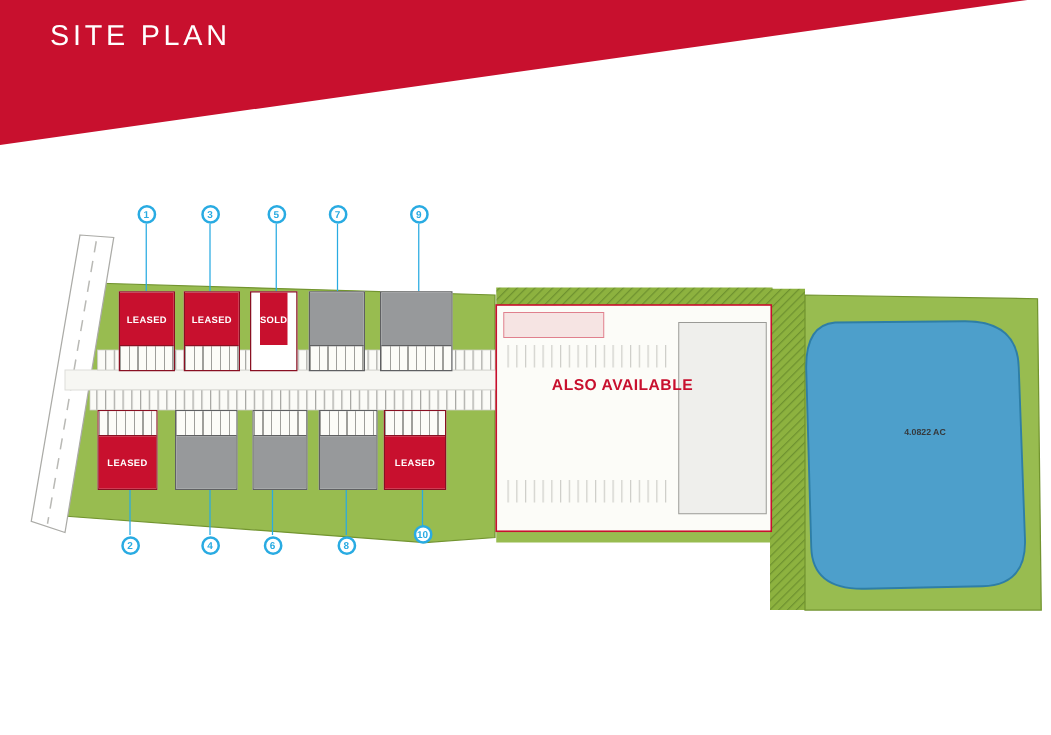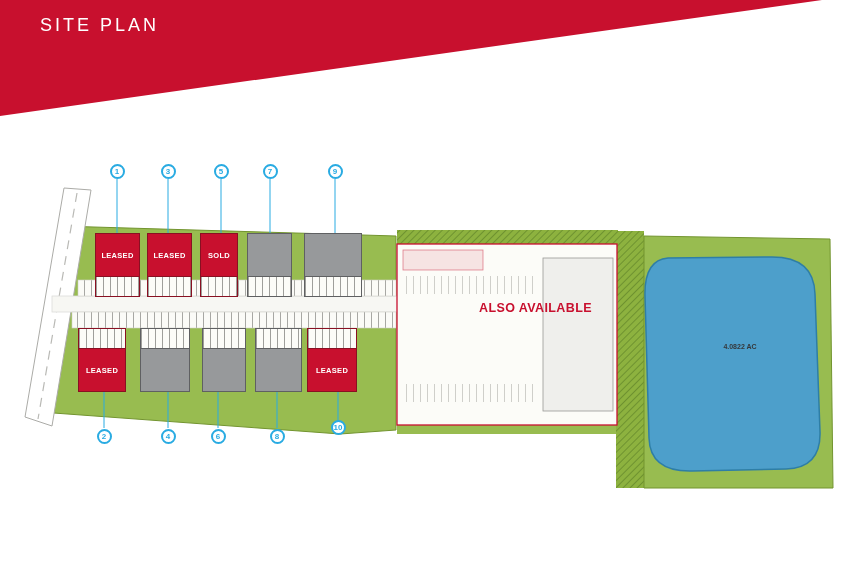--- a/index.html
+++ b/index.html
@@ -1,40 +1,40 @@
 <!DOCTYPE html>
 <html><head>
 <meta charset="utf-8">
 <style>
   html,body{margin:0;padding:0;background:#ffffff;}
   .canvas{position:relative;width:841px;height:588px;background:#ffffff;overflow:hidden;
           font-family:"Liberation Sans",sans-serif;}
   
   .banner{position:absolute;left:0;top:0;width:822px;height:116px;background:#C8102E;
           clip-path:polygon(0 0,100% 0,0 100%);z-index:4;}
-  .banner-title{position:absolute;left:40px;top:15px;color:#ffffff;font-size:18px;
+  .banner-title{position:absolute;left:40px;top:15px;color:#ffffff;font-size:23px;
           letter-spacing:3px;font-weight:400;}
   
   .plan-svg{position:absolute;left:0;top:0;z-index:1;}
   .building{position:absolute;height:64px;display:flex;flex-direction:column;
           box-sizing:border-box;z-index:2;border:1px solid #5f6062;background:#fff;}
   .building.flip{flex-direction:column-reverse;}
   .unit-label{flex:1;display:flex;align-items:center;justify-content:center;
           font-size:7.5px;font-weight:700;color:#ffffff;letter-spacing:.3px;}
   .stripes{height:19px;background:repeating-linear-gradient(90deg,#9f9f9b 0 1px,#fcfcf8 1px 7px);}
   .building .stripes{border-top:1px solid #5f6062;}
   .building.flip .stripes{border-top:none;border-bottom:1px solid #5f6062;}
   .building.red{border-color:#891022;}
   .building.red .unit-label{background:#C8102E;}
   .building.red .stripes{border-color:#891022;}
   .building.gray .unit-label{background:#97999b;}
   .marker{position:absolute;width:15px;height:15px;border-radius:50%;background:#ffffff;
           border:2px solid #29ABE2;color:#29ABE2;font-size:8px;font-weight:700;
           display:flex;align-items:center;justify-content:center;box-sizing:border-box;z-index:3;}
-  .also-label{position:absolute;left:432px;top:301px;width:160px;text-align:right;
+  .also-label{position:absolute;left:418px;top:301px;width:160px;text-align:center;
           font-size:12.5px;font-weight:700;color:#C8102E;letter-spacing:.4px;z-index:3;}
   .pond-label{position:absolute;left:698px;top:343px;width:84px;text-align:center;
           font-size:7px;font-weight:600;color:#35383b;z-index:3;}
 </style>
 </head>
 <body>
 
 <div class="canvas">
 
   <div class="banner">
@@ -100,21 +100,21 @@
     </svg>
 
     <div class="building red" style="left:95px;top:233px;width:45px;">
       <div class="unit-label">LEASED</div>
       <div class="stripes"></div>
     </div>
     <div class="building red" style="left:147px;top:233px;width:45px;">
       <div class="unit-label">LEASED</div>
       <div class="stripes"></div>
     </div>
-    <div class="building red" style="left:200px;top:233px;width:38px;">
+    <div class="building red" style="left:200px;top:233px;width:38px;align-items:center;">
       <div class="unit-label">SOLD</div>
       <div class="stripes"></div>
     </div>
     <div class="building gray" style="left:247px;top:233px;width:45px;">
       <div class="unit-label"></div>
       <div class="stripes"></div>
     </div>
     <div class="building gray" style="left:304px;top:233px;width:58px;">
       <div class="unit-label"></div>
       <div class="stripes"></div>

